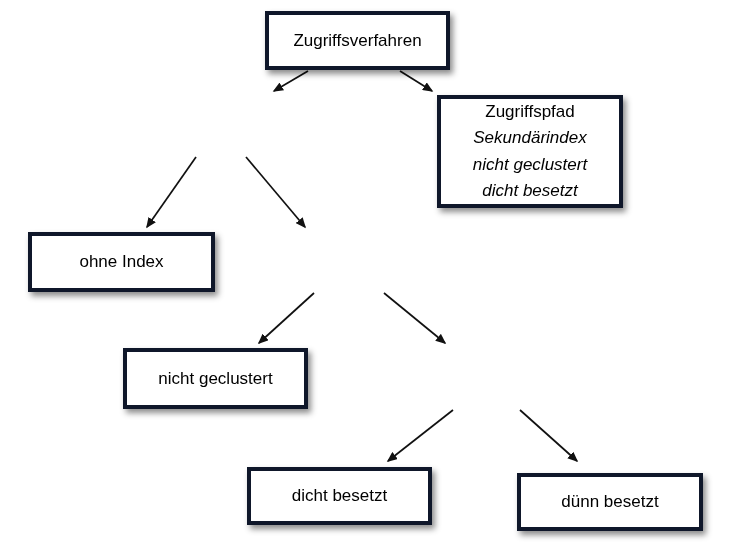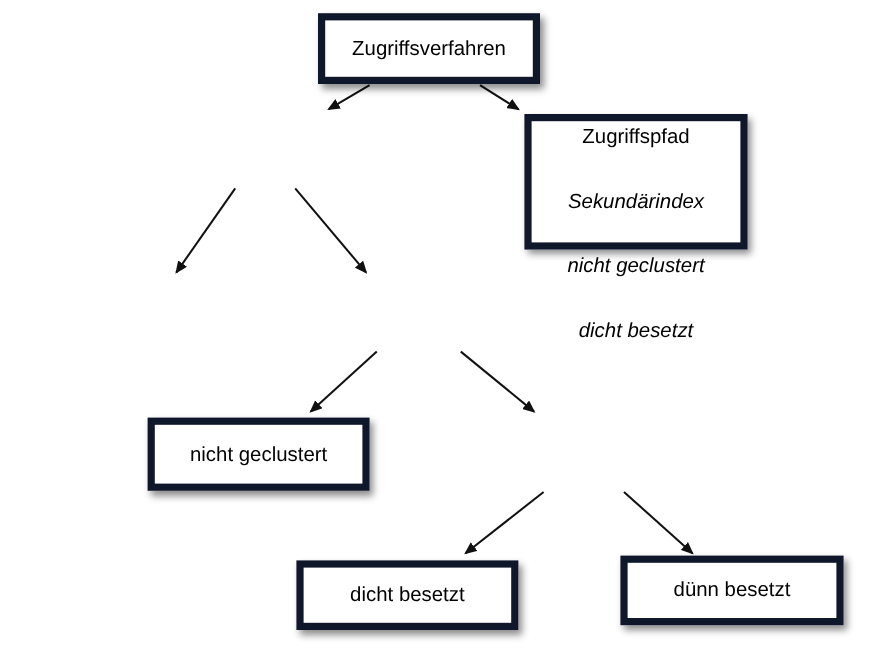--- a/index.html
+++ b/index.html
@@ -19,41 +19,40 @@
     position: absolute;
     left: 0;
     top: 0;
     width: 741px;
     height: 552px;
   }
   .node {
     position: absolute;
     box-sizing: border-box;
     background: #ffffff;
-    border: 6px solid #0f172a;
+    border: 4px solid #0f172a;
     box-shadow: 3px 4px 6px rgba(0, 0, 0, 0.45);
     display: flex;
     align-items: center;
     justify-content: center;
     text-align: center;
     color: #000000;
     font-size: 17px;
     line-height: 1.25;
   }
   .node.multiline {
     flex-direction: column;
     justify-content: space-between;
     line-height: 26px;
   }
   .node .line {
     display: block;
   }
   .node .italic {
     font-style: italic;
-    margin-top: 28px;
   }
   .edge-line {
     stroke: #111111;
     stroke-width: 1.7;
     fill: none;
   }
   .arrowhead {
     fill: #111111;
   }
 </style>
@@ -83,28 +82,31 @@
   </div>
 
 
   <div class="node multiline" style="left:437px; top:95px; width:186px; height:113px">
     <span class="line">Zugriffspfad</span>
     <span class="line italic">Sekundärindex</span>
     <span class="line italic">nicht geclustert</span>
     <span class="line italic">dicht besetzt</span>
   </div>
 
+  <div class="node" style="left:28px; top:232px; width:187px; height:60px">
+    <span class="line">ohne Index</span>
+  </div>
 
 
   <div class="node" style="left:123px; top:348px; width:185px; height:61px">
     <span class="line">nicht geclustert</span>
   </div>
 
 
   <div class="node" style="left:247px; top:467px; width:185px; height:58px">
     <span class="line">dicht besetzt</span>
   </div>
 
-  <div class="node" style="left:517px; top:463px; width:186px; height:58px">
+  <div class="node" style="left:517px; top:473px; width:186px; height:58px">
     <span class="line">dünn besetzt</span>
   </div>
 
 </div>
 
 </body></html>

